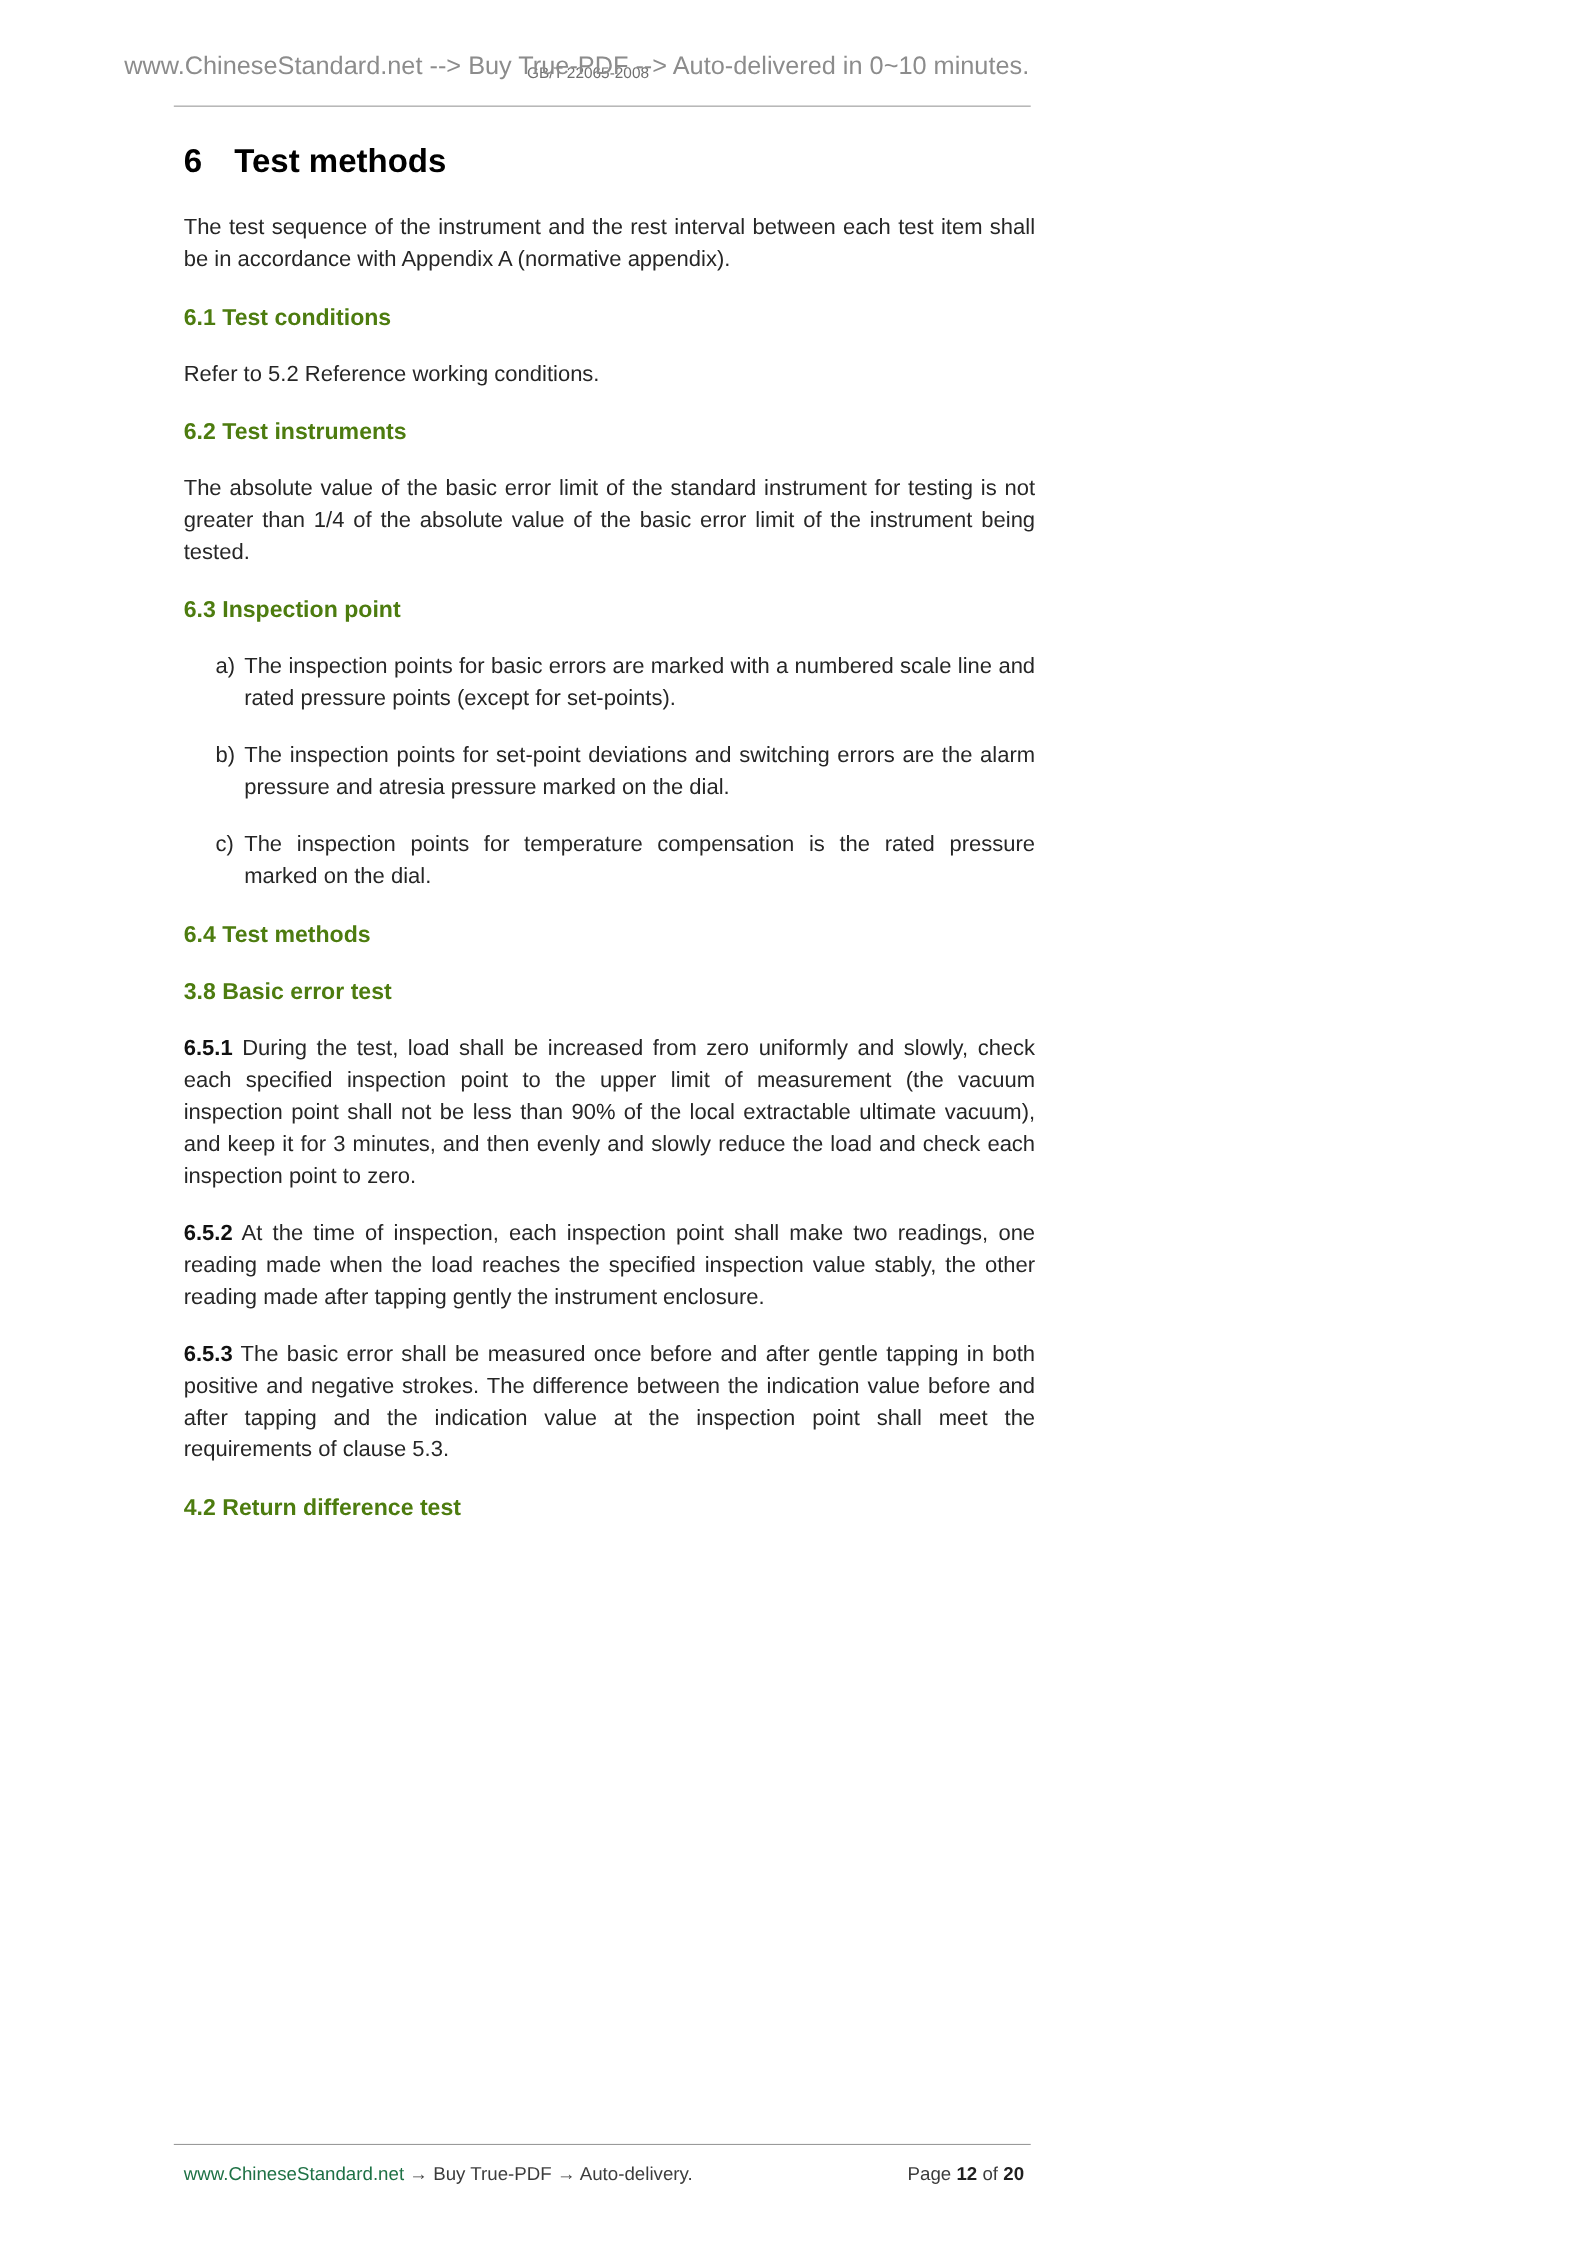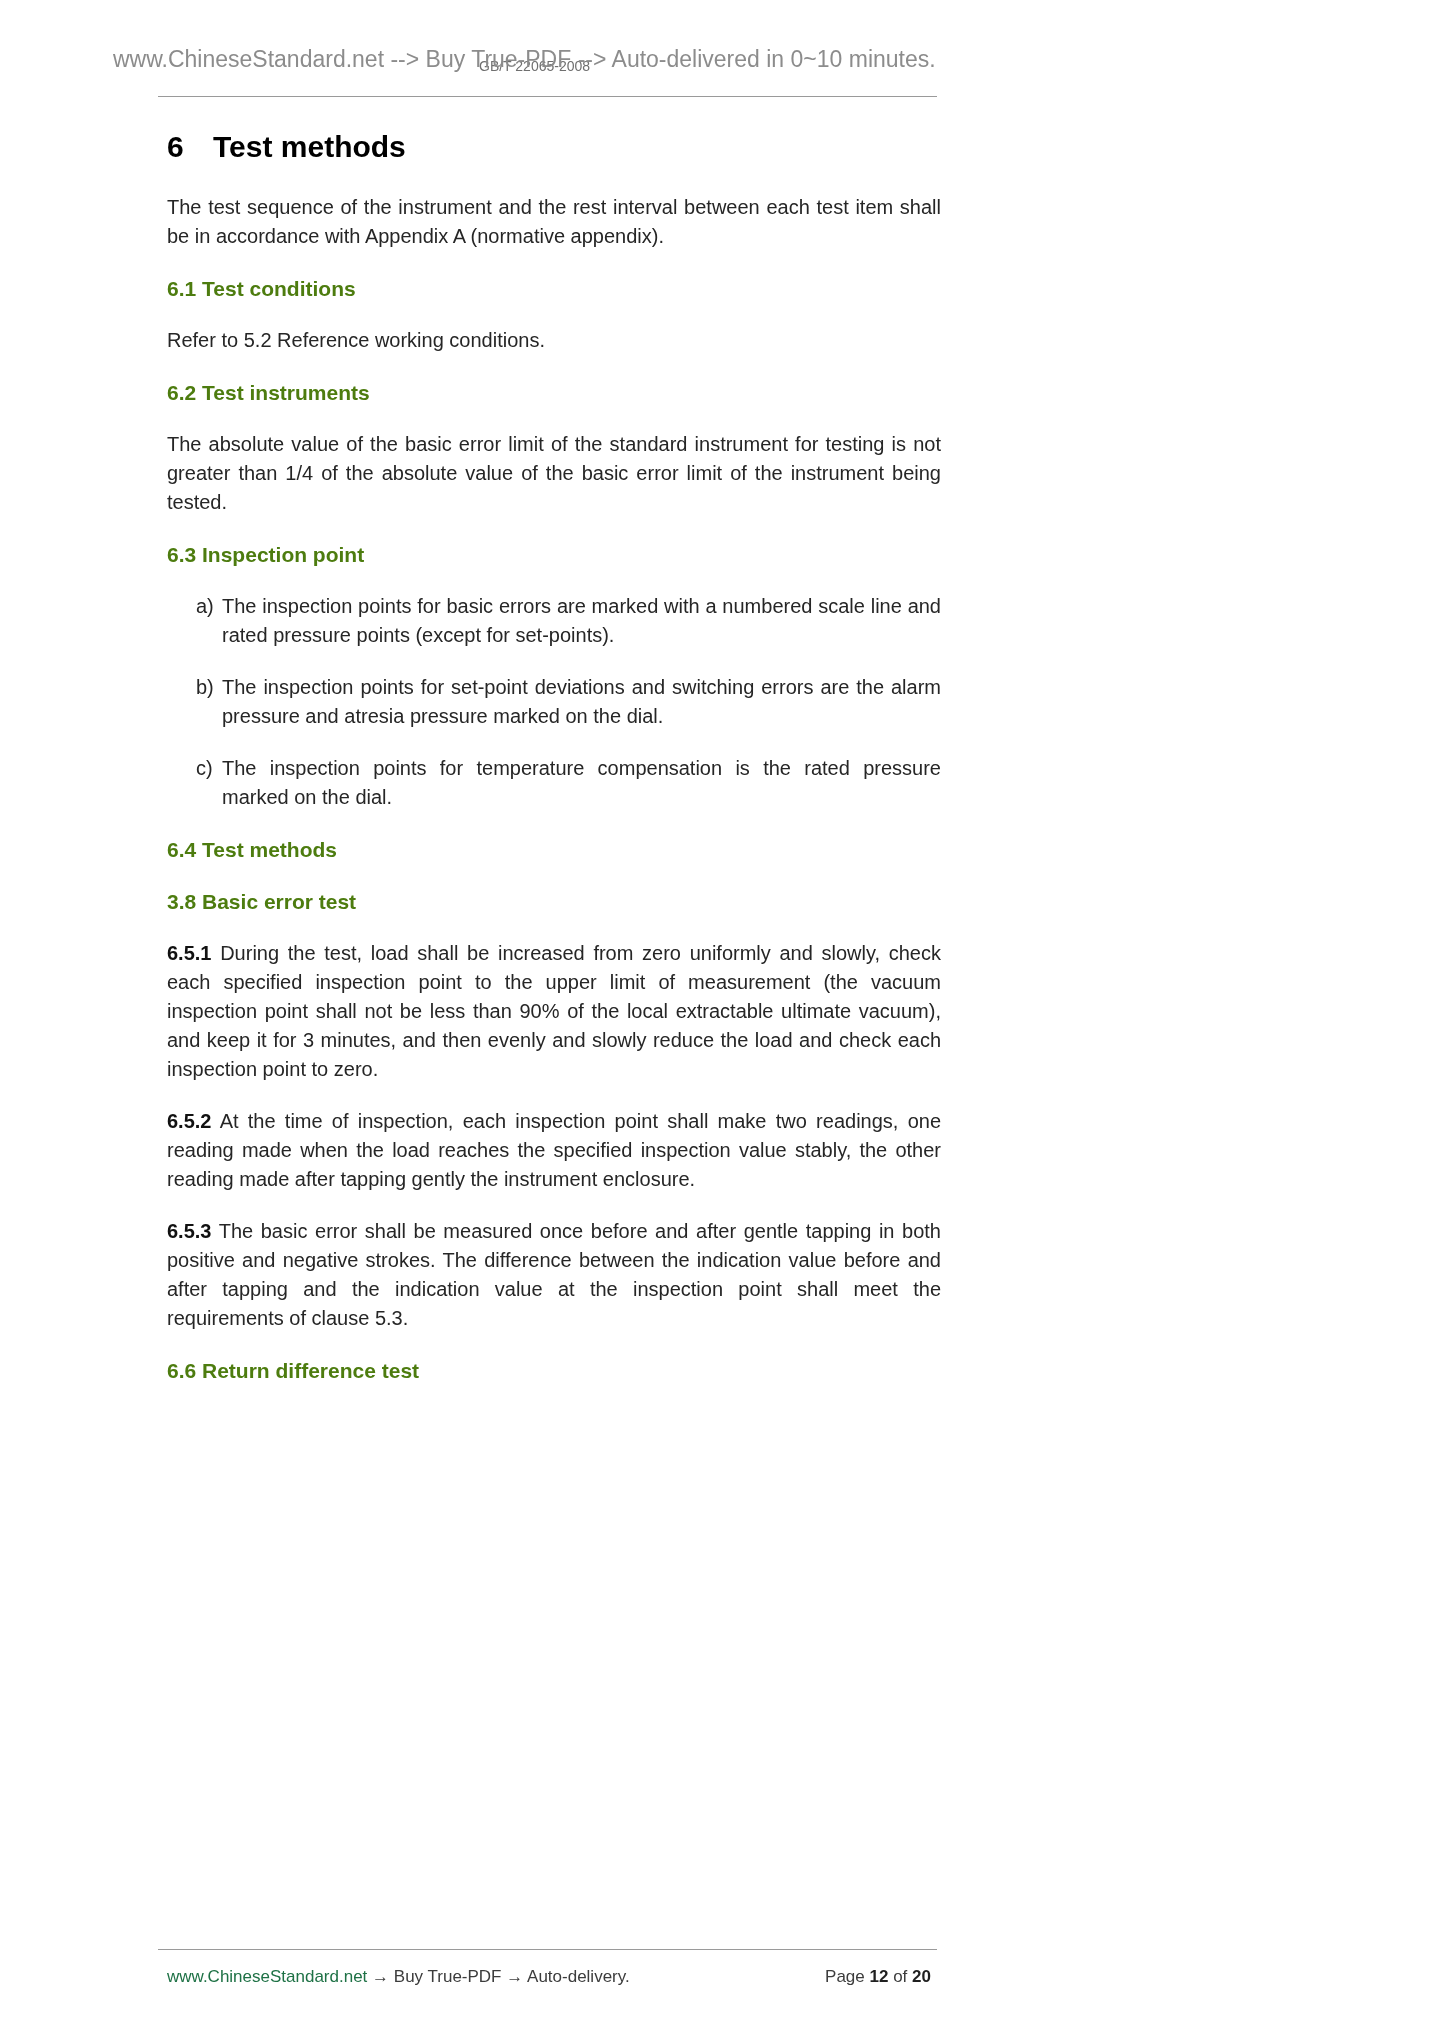--- a/index.html
+++ b/index.html
@@ -143,21 +143,21 @@
   </p>
   <p class="para">
     <span class="lead-num">6.5.2</span>
     <span>At the time of inspection, each inspection point shall make two readings, one reading made when the load reaches the specified inspection value stably, the other reading made after tapping gently the instrument enclosure.</span>
   </p>
   <p class="para">
     <span class="lead-num">6.5.3</span>
     <span>The basic error shall be measured once before and after gentle tapping in both positive and negative strokes. The difference between the indication value before and after tapping and the indication value at the inspection point shall meet the requirements of clause 5.3.</span>
   </p>
 
-  <h2 class="sub">6.6 Return difference test</h2>
+  <h2 class="sub">4.2 Return difference test</h2>
 
 </div>
 
 <div class="footer">
   <div class="footer-left">
     <span class="site-link">www.ChineseStandard.net</span>
     <span>→</span>
     <span>Buy True-PDF</span>
     <span>→</span>
     <span>Auto-delivery.</span>

